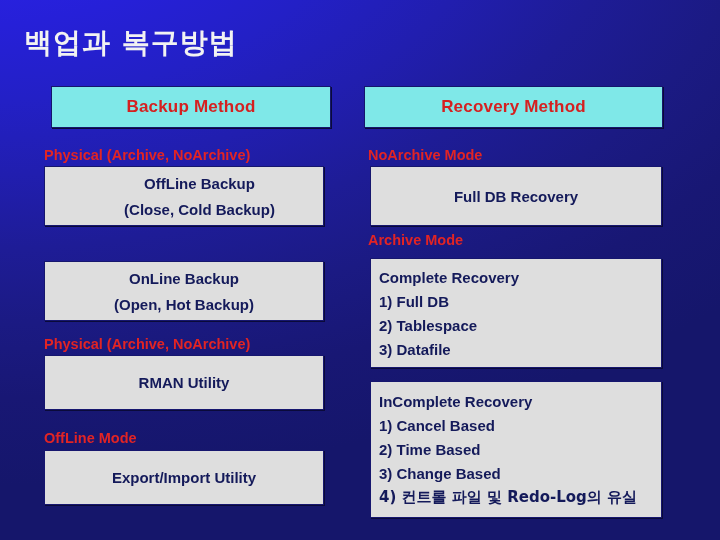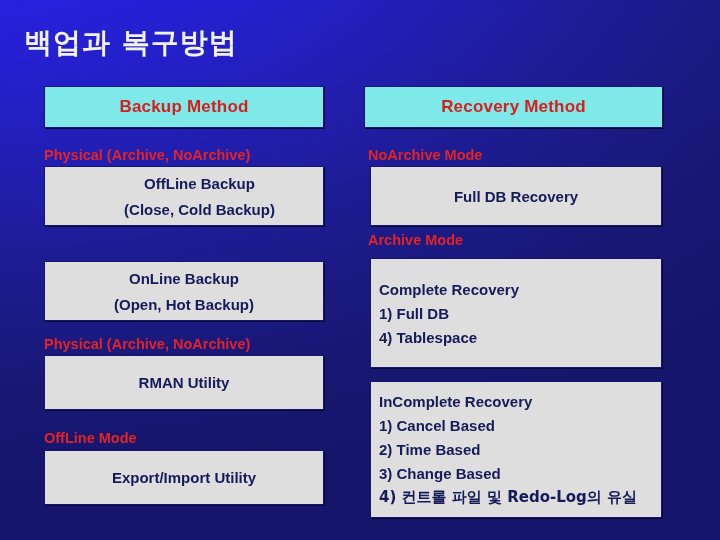--- a/index.html
+++ b/index.html
@@ -42,21 +42,21 @@
     position: absolute;
     top: 86px;
     height: 40px;
     background: #7fe8e8;
     border: 1px solid #15166b;
     box-shadow: 1px 1px 0 #0a0a3a;
     display: flex;
     align-items: center;
     justify-content: center;
   }
-  .header-box.left  { left: 44px;  width: 278px; justify-content: center; }
+  .header-box.left  { left: 51px;  width: 278px; justify-content: center; }
   .header-box.right { left: 364px; width: 297px; }
   .header-label {
     color: #d52020;
     font-size: 17px;
     font-weight: bold;
     letter-spacing: 0.2px;
   }
 
   .red-label {
     position: absolute;
@@ -142,21 +142,22 @@
 
   <div class="gray-box centered" style="left:370px; top:166px; width:292px; height:60px;">
     <div class="line">Full DB Recovery</div>
   </div>
 
   <div class="red-label" style="left:368px; top:232px;">Archive Mode</div>
 
   <div class="gray-box listed" style="left:370px; top:258px; width:292px; height:110px;">
     <div class="line">Complete Recovery</div>
     <div class="line">1) Full DB</div>
-    <div class="line">4) Tablespace</div>
+    <div class="line">2) Tablespace</div>
+    <div class="line">3) Datafile</div>
   </div>
 
   <div class="gray-box listed" style="left:370px; top:381px; width:292px; height:137px;">
     <div class="line">InComplete Recovery</div>
     <div class="line">1) Cancel Based</div>
     <div class="line">2) Time Based</div>
     <div class="line">3) Change Based</div>
     <div class="line kr">4) 컨트롤 파일 및 Redo-Log의 유실</div>
   </div>
 

